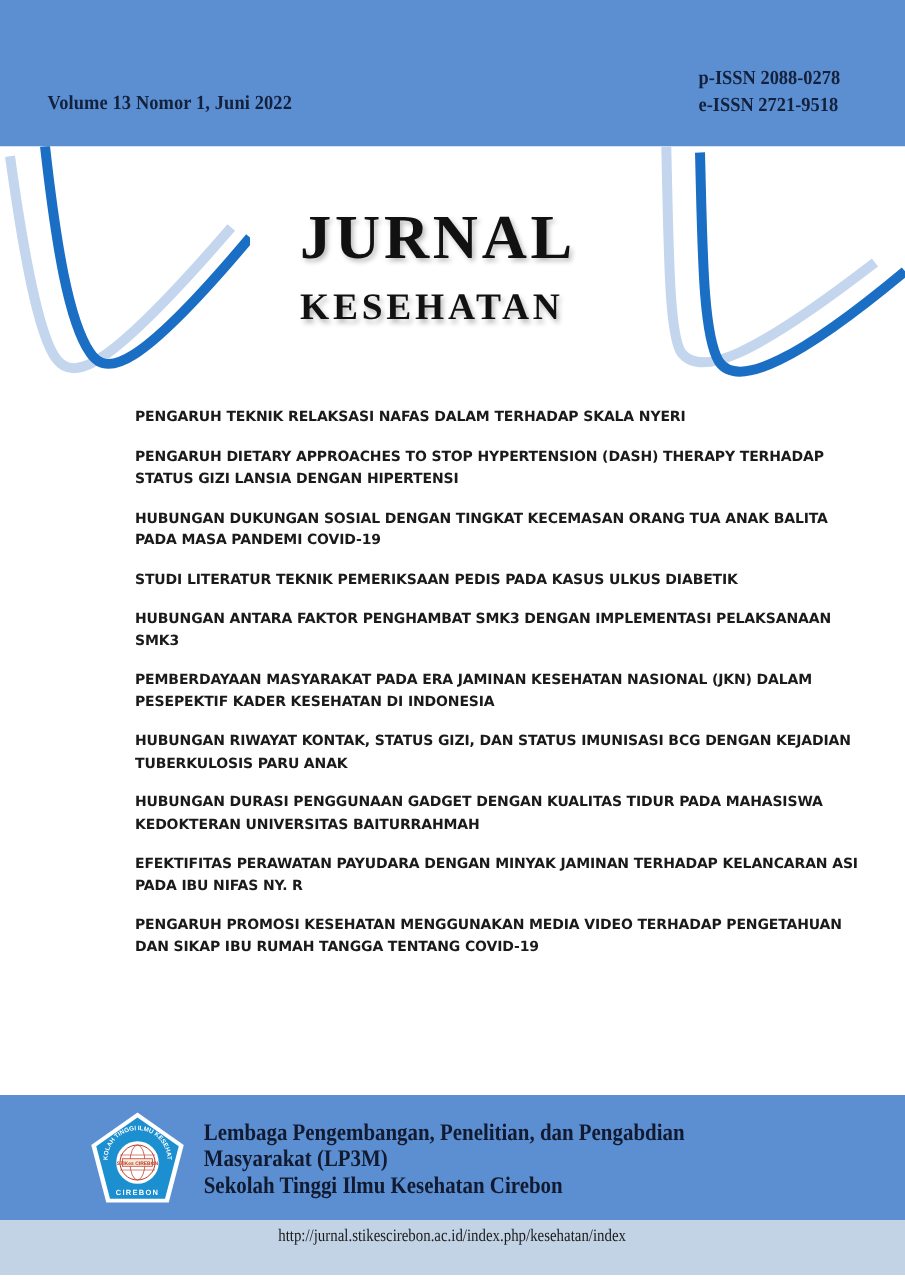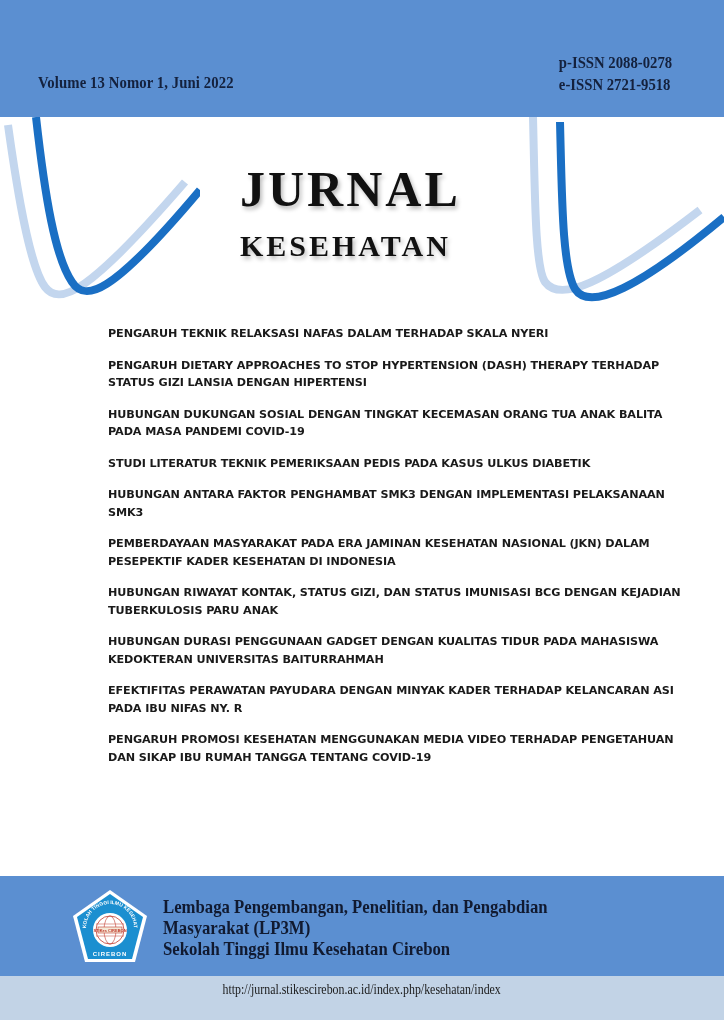--- a/index.html
+++ b/index.html
@@ -98,21 +98,21 @@
 
 <div class="articles">
   <div class="article">PENGARUH TEKNIK RELAKSASI NAFAS DALAM TERHADAP SKALA NYERI</div>
   <div class="article">PENGARUH DIETARY APPROACHES TO STOP HYPERTENSION (DASH) THERAPY TERHADAP STATUS GIZI LANSIA DENGAN HIPERTENSI</div>
   <div class="article">HUBUNGAN DUKUNGAN SOSIAL DENGAN TINGKAT KECEMASAN ORANG TUA ANAK BALITA PADA MASA PANDEMI COVID-19</div>
   <div class="article">STUDI LITERATUR TEKNIK PEMERIKSAAN PEDIS PADA KASUS ULKUS DIABETIK</div>
   <div class="article">HUBUNGAN ANTARA FAKTOR PENGHAMBAT SMK3 DENGAN IMPLEMENTASI PELAKSANAAN SMK3</div>
   <div class="article">PEMBERDAYAAN MASYARAKAT PADA ERA JAMINAN KESEHATAN NASIONAL (JKN) DALAM PESEPEKTIF KADER KESEHATAN DI INDONESIA</div>
   <div class="article">HUBUNGAN RIWAYAT KONTAK, STATUS GIZI, DAN STATUS IMUNISASI BCG DENGAN KEJADIAN TUBERKULOSIS PARU ANAK</div>
   <div class="article">HUBUNGAN DURASI PENGGUNAAN GADGET DENGAN KUALITAS TIDUR PADA MAHASISWA KEDOKTERAN UNIVERSITAS BAITURRAHMAH</div>
-  <div class="article">EFEKTIFITAS PERAWATAN PAYUDARA DENGAN MINYAK KADER TERHADAP KELANCARAN ASI PADA IBU NIFAS NY. R</div>
+  <div class="article">EFEKTIFITAS PERAWATAN PAYUDARA DENGAN MINYAK JAMINAN TERHADAP KELANCARAN ASI PADA IBU NIFAS NY. R</div>
   <div class="article">PENGARUH PROMOSI KESEHATAN MENGGUNAKAN MEDIA VIDEO TERHADAP PENGETAHUAN DAN SIKAP IBU RUMAH TANGGA TENTANG COVID-19</div>
 </div>
 
 <div class="footer-blue"></div>
 
 <svg class="logo" viewBox="0 0 80 80">
   <defs>
     <path id="ringArc" d="M16 40 A24 24 0 0 1 64 40"></path>
     <path id="ringArcBottom" d="M20 46 A22 22 0 0 0 60 46"></path>
   </defs>

